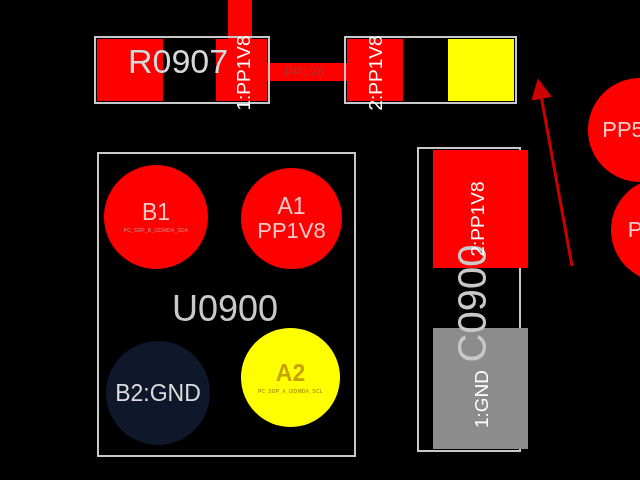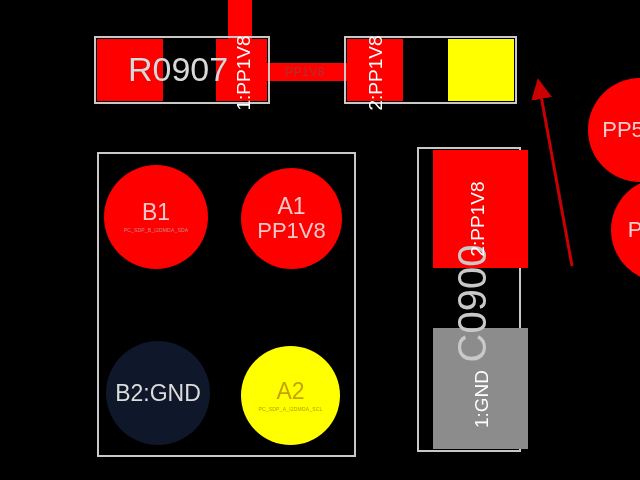--- a/index.html
+++ b/index.html
@@ -146,21 +146,21 @@
   <div class="trace" style="left:250px; top:63px; width:110px; height:18px;"></div>
 
   <div class="lbl net-on-trace" style="left:285px; top:65px;">PP1V8</div>
 
   <div class="outline" style="left:94px; top:36px; width:176px; height:68px;"></div>
 
   <div class="pad pad-red" style="left:97px; top:39px; width:66px; height:62px;"></div>
 
   <div class="pad pad-red" style="left:216px; top:39px; width:51px; height:62px;"></div>
 
-  <div class="lbl refdes-big" style="left:128px; top:50px;">R0907</div>
+  <div class="lbl refdes-big" style="left:128px; top:42px;">R0907</div>
 
   <div class="lbl padname-vert" style="left:206px; top:62px; transform: rotate(-90deg);">1:PP1V8</div>
 
   <div class="outline" style="left:344px; top:36px; width:173px; height:68px;"></div>
 
   <div class="pad pad-red" style="left:347px; top:39px; width:56px; height:62px;"></div>
 
   <div class="pad pad-yellow" style="left:448px; top:39px; width:66px; height:62px;"></div>
 
 
@@ -171,26 +171,27 @@
   <div class="circle circle-red" style="left:104px; top:165px; width:104px; height:104px;">
     <span class="pin-big">B1</span>
     <span class="pin-tiny" style="margin-top:4px;">PC_SDP_B_I2DMDA_SDA</span>
   </div>
 
   <div class="circle circle-red" style="left:241px; top:168px; width:101px; height:101px;text-align:center;">
     <span class="pin-big">A1</span>
     <span class="pin-net" style="margin-top:2px;">PP1V8</span>
   </div>
 
+  <div class="lbl refdes-u" style="left:172px; top:288px;">U0900</div>
 
   <div class="circle circle-gray" style="left:106px; top:341px; width:104px; height:104px;">
     <span class="pin-big-gray">B2:GND</span>
   </div>
 
-  <div class="circle circle-yellow" style="left:241px; top:346px; width:99px; height:99px;">
+  <div class="circle circle-yellow" style="left:241px; top:328px; width:99px; height:99px;font-weight:bold;">
     <span class="pin-big-dark">A2</span>
     <span class="pin-tiny-dark" style="margin-top:4px;">PC_SDP_A_I2DMDA_SCL</span>
   </div>
 
   <div class="outline" style="left:417px; top:147px; width:104px; height:305px;"></div>
 
   <div class="pad pad-red" style="left:433px; top:150px; width:95px; height:118px;"></div>
 
   <div class="pad pad-gray" style="left:433px; top:328px; width:95px; height:121px;"></div>
 

